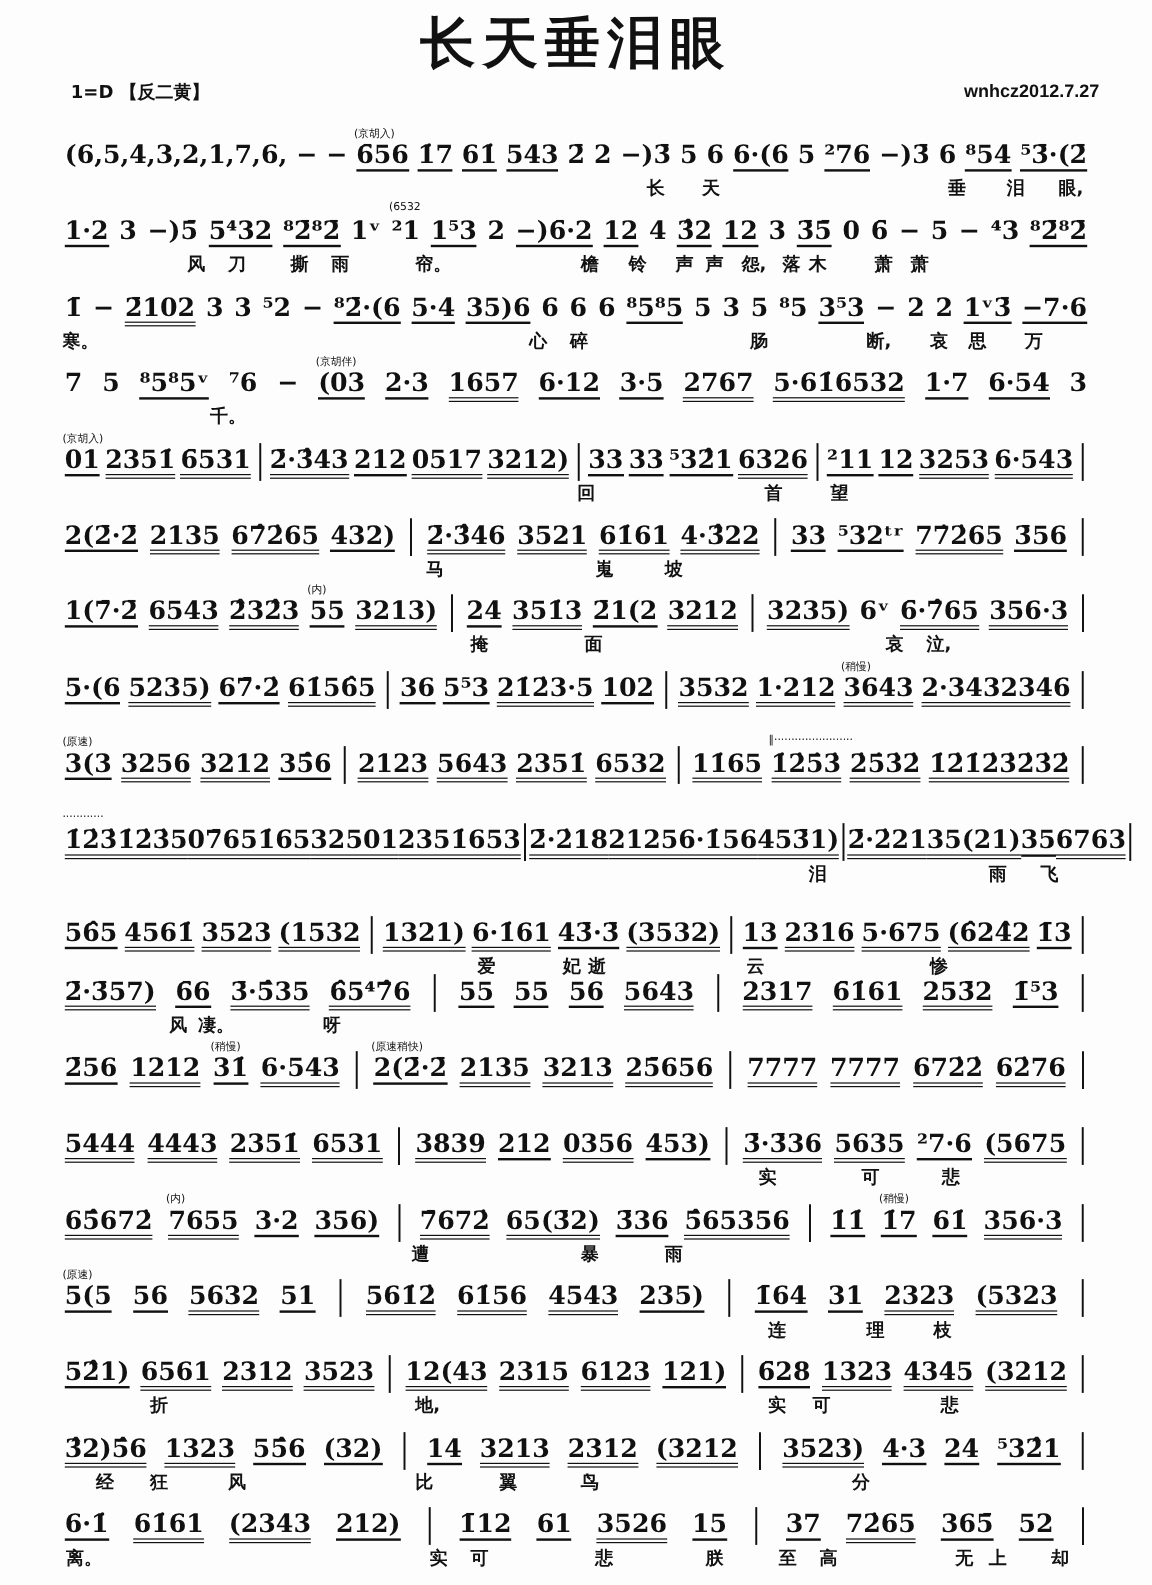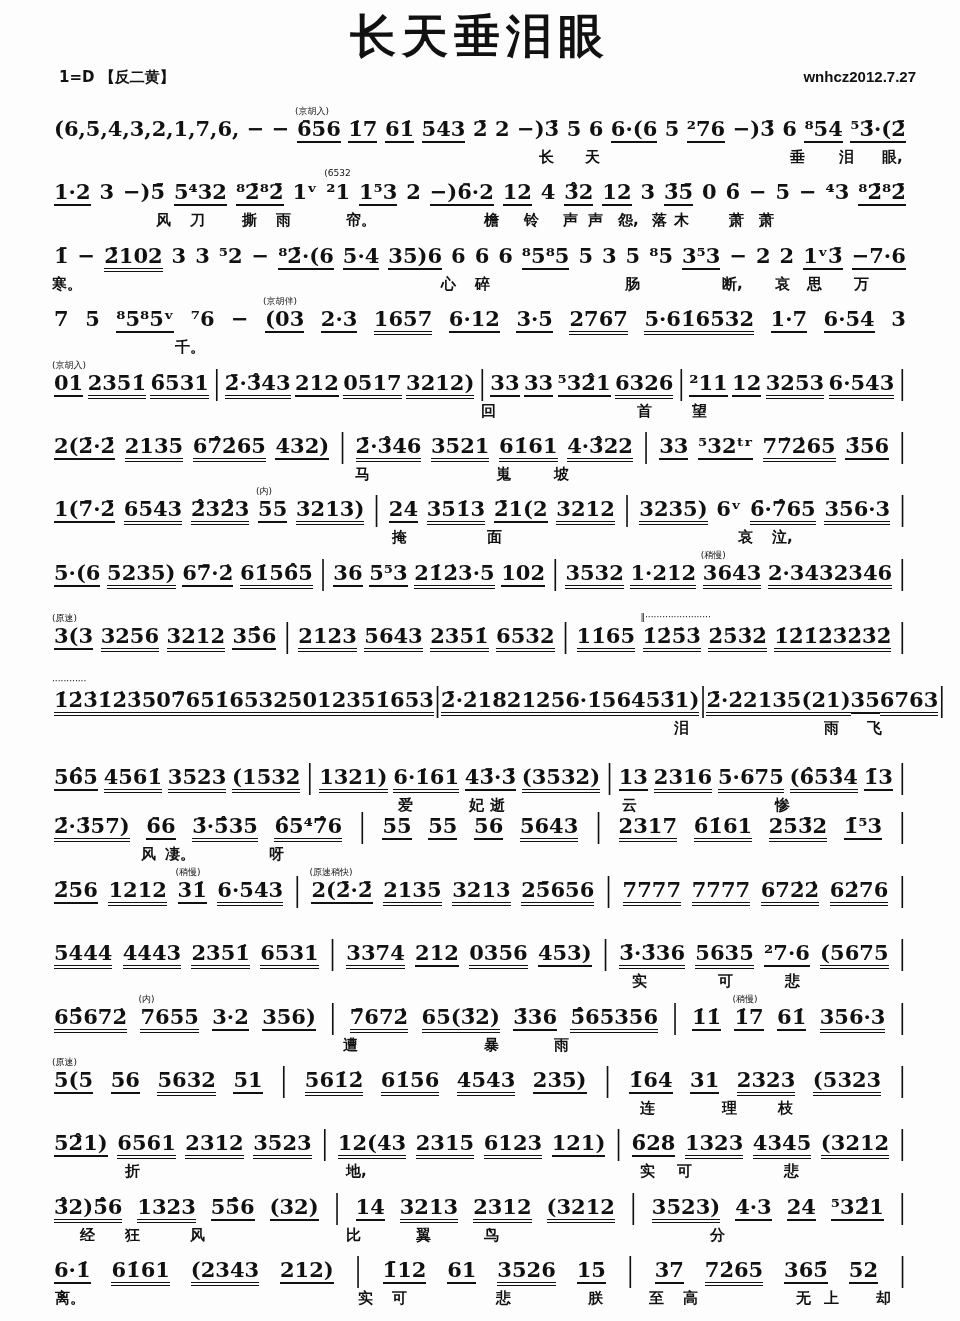--- a/index.html
+++ b/index.html
@@ -318,21 +318,21 @@
           <span class="tok u2">(1532</span>
           <span class="tok bar">|</span>
           <span class="tok u2">1321)</span>
           <span class="tok u2">6·1̇61</span>
           <span class="tok u1">43̄·3̄</span>
           <span class="tok u2">(3532)</span>
           <span class="tok bar">|</span>
           <span class="tok u1">13</span>
           <span class="tok u2">2316</span>
           <span class="tok u2">5·675</span>
-          <span class="tok u2">(6̂53̂4</span>
+          <span class="tok u2">(6̂24̂2</span>
           <span class="tok u1">1̄3</span>
           <span class="tok bar">|</span>
         </div>
         <div class="lyr">
           <span style="left: 358px;">爱</span>
           <span style="left: 429px;">妃</span>
           <span style="left: 450px;">逝</span>
           <span style="left: 582px;">云</span>
           <span style="left: 735px;">惨</span>
         </div>
@@ -380,21 +380,21 @@
           <span class="tok bar">|</span>
         </div>
       </div>
       <div class="line" style="top: 928.2px;">
         <div class="notes">
           <span class="tok u2">5444</span>
           <span class="tok u2">4443</span>
           <span class="tok u2">2351̇</span>
           <span class="tok u2">6531</span>
           <span class="tok bar">|</span>
-          <span class="tok u2">3374</span>
+          <span class="tok u2">3839</span>
           <span class="tok u1">212</span>
           <span class="tok u2">0356</span>
           <span class="tok u1">453)</span>
           <span class="tok bar">|</span>
           <span class="tok u2">3̄·3̄36</span>
           <span class="tok u2">5635</span>
           <span class="tok u1">²7·6</span>
           <span class="tok u2">(5675</span>
           <span class="tok bar">|</span>
         </div>

